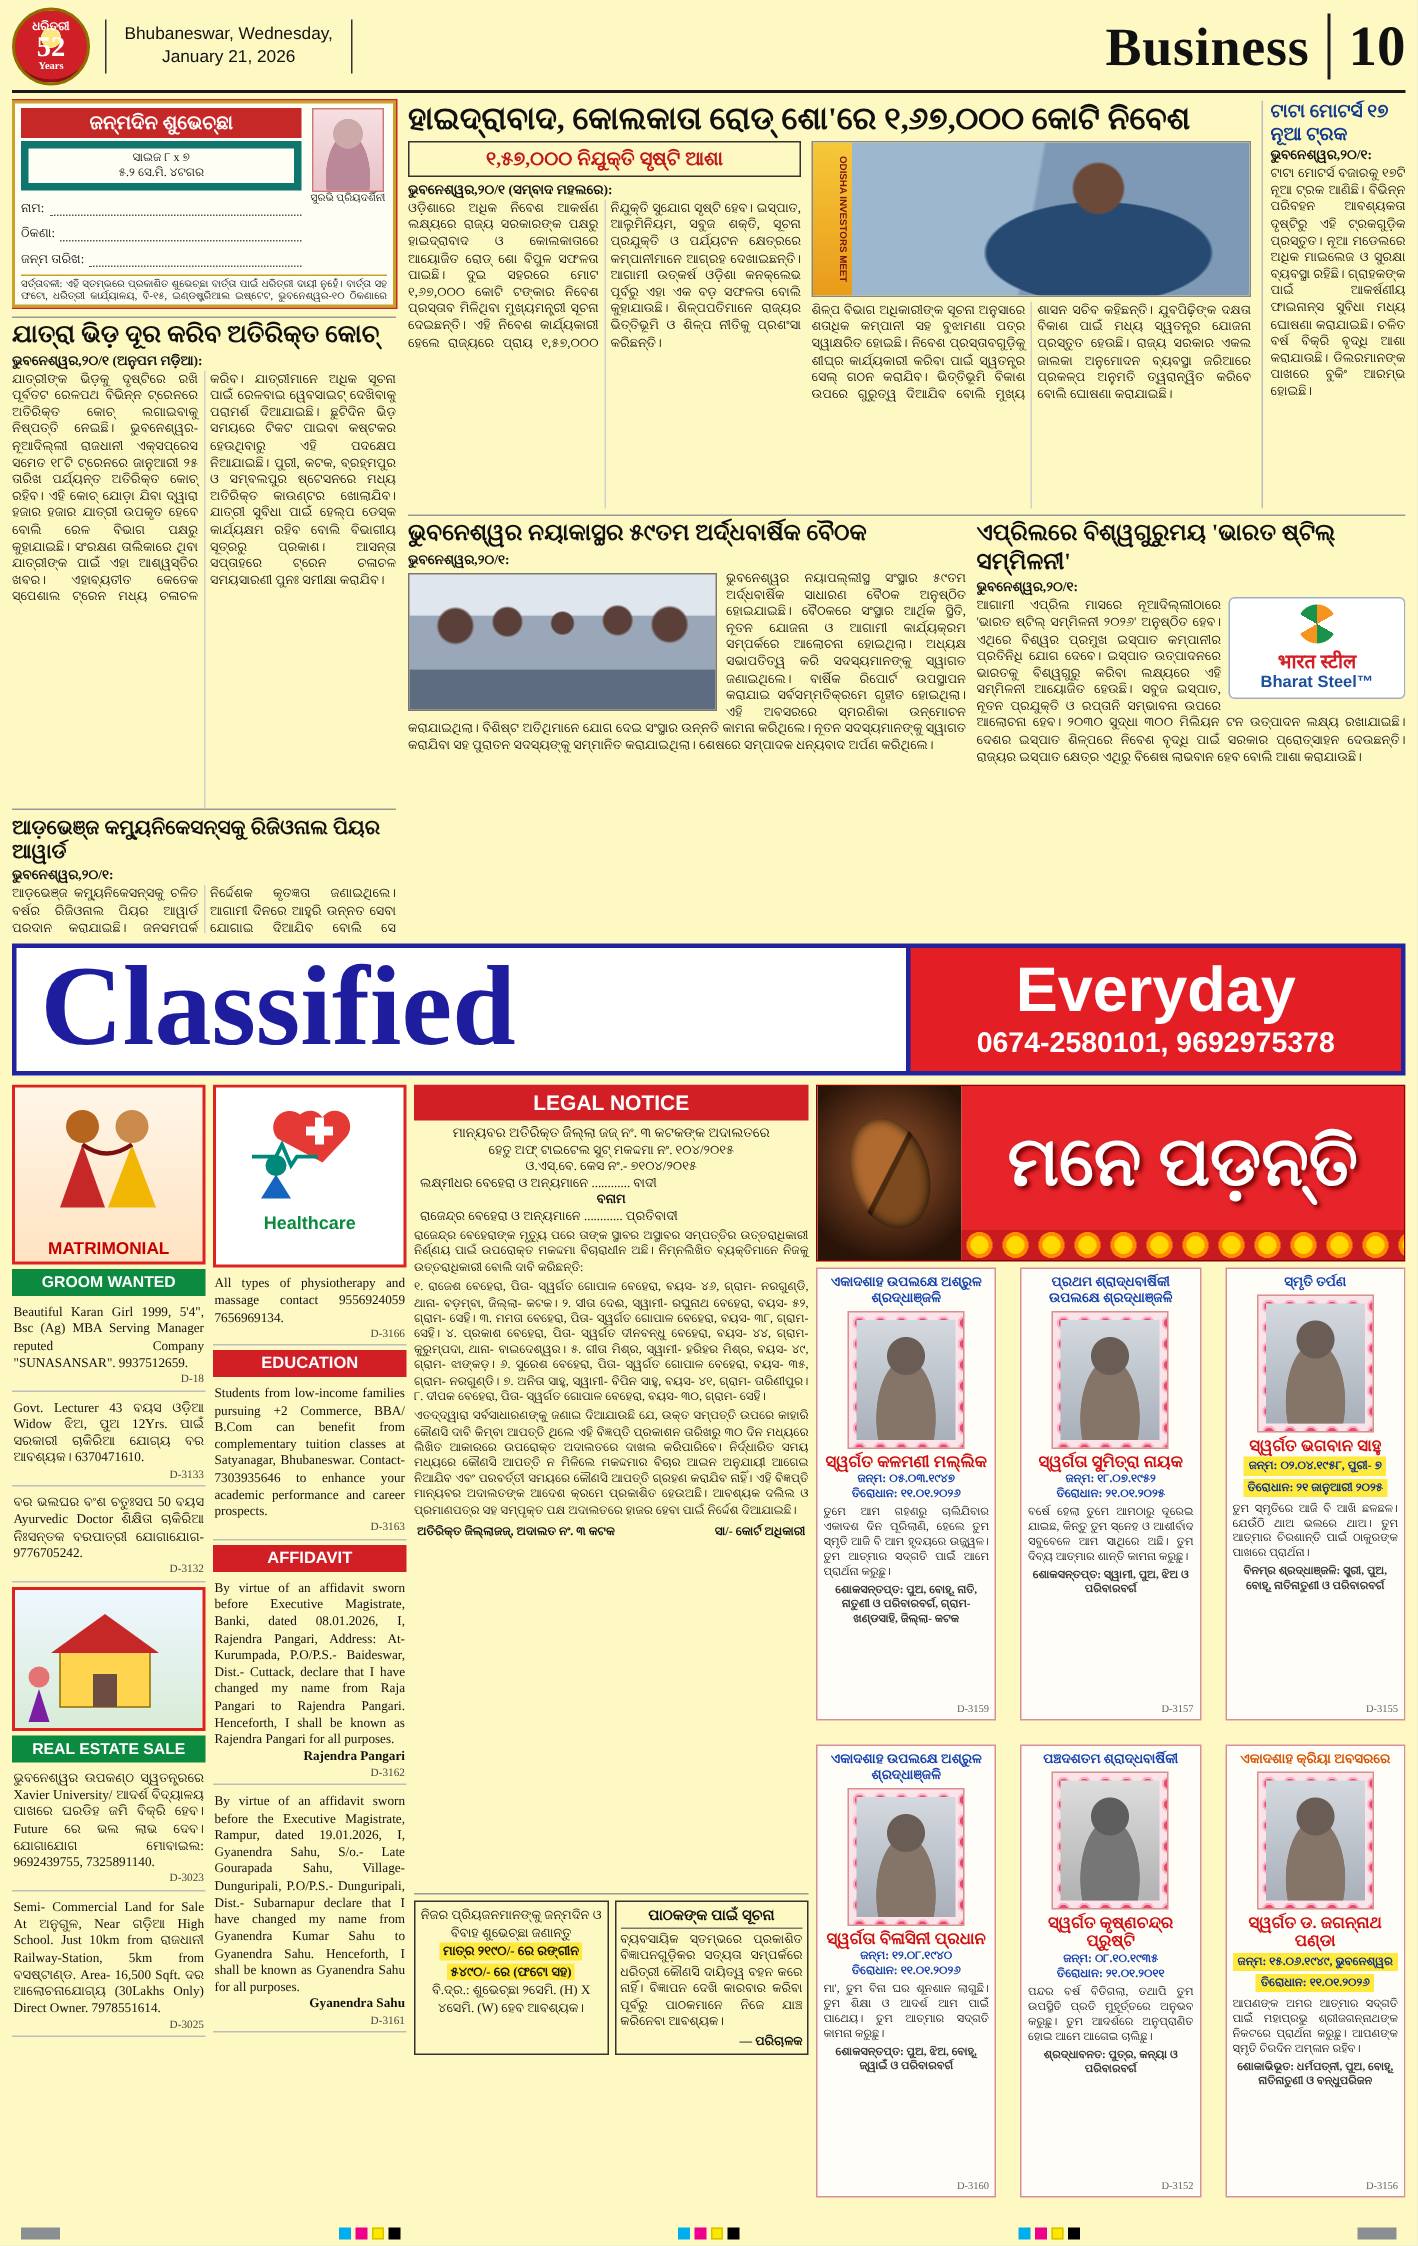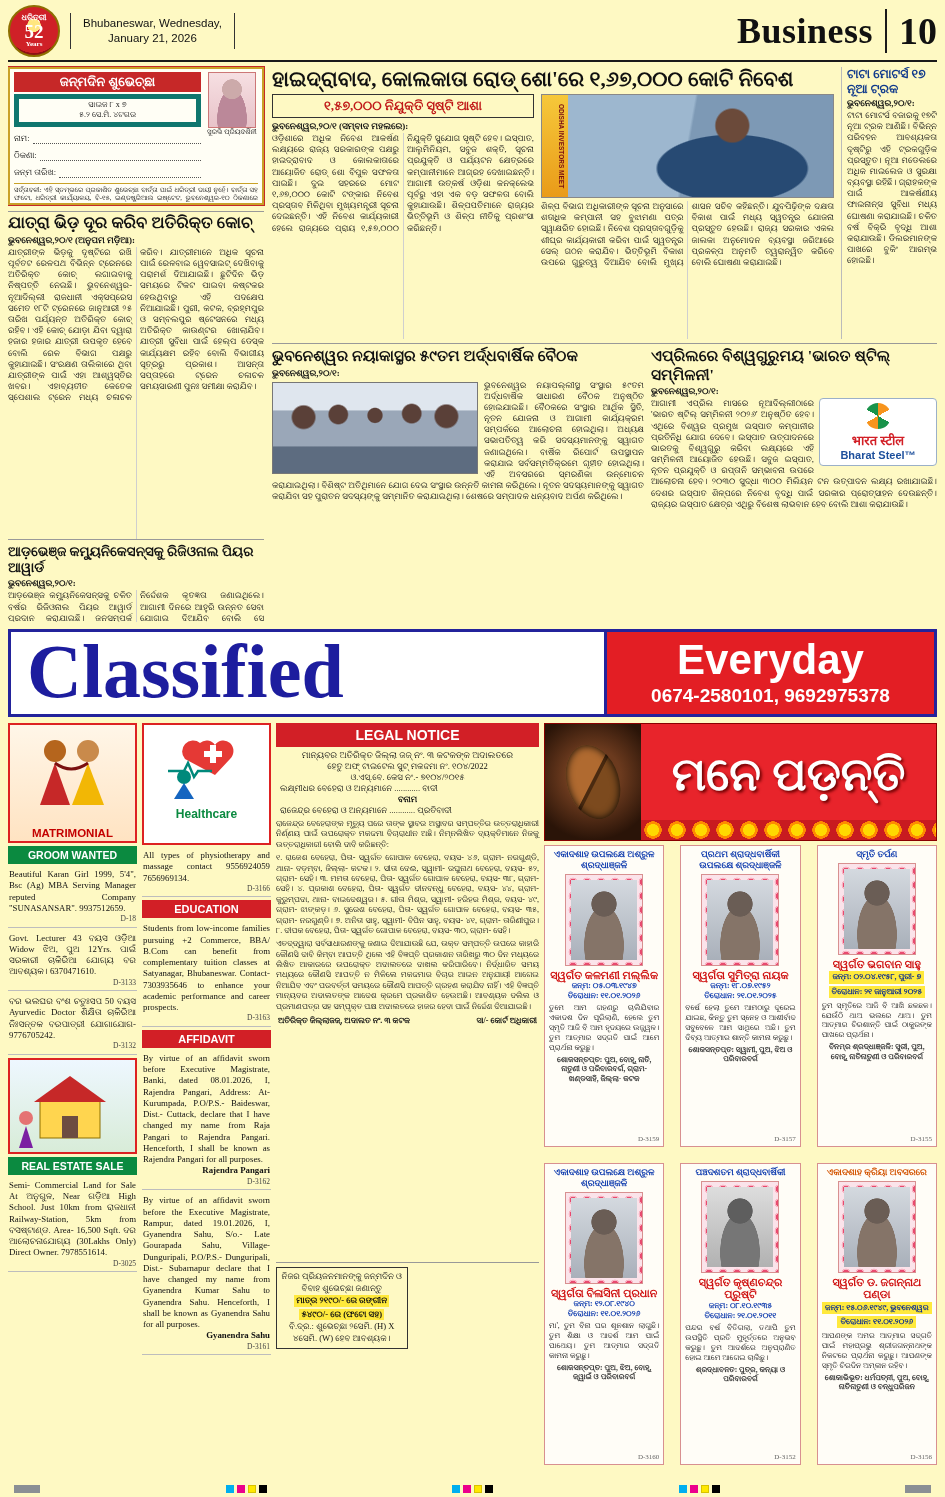--- a/index.html
+++ b/index.html
@@ -308,20 +308,24 @@
         <svg width="123" height="92" viewBox="0 0 123 92">
           <rect x="30" y="40" width="60" height="38" fill="#ffd54f" stroke="#8d6e00"></rect>
           <path d="M24 42 L60 16 L96 42 Z" fill="#c62828"></path>
           <rect x="52" y="56" width="16" height="22" fill="#6d4c41"></rect>
           <circle cx="16" cy="58" r="7" fill="#e57373"></circle>
           <path d="M9 88 L16 66 L23 88 Z" fill="#7b1fa2"></path>
         </svg>
       </div>
       <div class="hdr-green">REAL ESTATE SALE</div>
       <div class="ad">
+        <span>ଭୁବନେଶ୍ୱର ଉପକଣ୍ଠ ସ୍ୱତନ୍ତ୍ରରେ Xavier University/ ଆଦର୍ଶ ବିଦ୍ୟାଳୟ ପାଖରେ ଘରଡିହ ଜମି ବିକ୍ରି ହେବ। Future ରେ ଭଲ ଲାଭ ଦେବ। ଯୋଗାଯୋଗ ମୋବାଇଲ: 9692439755, 7325891140.</span>
+        <span class="ref">D-3023</span>
+      </div>
+      <div class="ad">
         <span>Semi- Commercial Land for Sale At ଅନୁଗୁଳ, Near ଗଡ଼ିଆ High School. Just 10km from ରାଜଧାନୀ Railway-Station, 5km from ବସଷ୍ଟାଣ୍ଡ. Area- 16,500 Sqft. ଦର ଆଲୋଚନାଯୋଗ୍ୟ (30Lakhs Only) Direct Owner. 7978551614.</span>
         <span class="ref">D-3025</span>
       </div>
     </div>
 
     <div class="bc2">
       <div class="hc-box">
         <svg width="90" height="70" viewBox="0 0 90 70">
           <path d="M30 12 a10 10 0 0 1 15 2 a10 10 0 0 1 15 -2 a11 11 0 0 1 0 16 L45 44 L15 28 a11 11 0 0 1 15 -16z" fill="#e53935" transform="translate(8,0)"></path>
           <rect x="48" y="14" width="6" height="18" fill="#fff"></rect>
@@ -351,40 +355,45 @@
         <span>By virtue of an affidavit sworn before the Executive Magistrate, Rampur, dated 19.01.2026, I, Gyanendra Sahu, S/o.- Late Gourapada Sahu, Village- Dunguripali, P.O/P.S.- Dunguripali, Dist.- Subarnapur declare that I have changed my name from Gyanendra Kumar Sahu to Gyanendra Sahu. Henceforth, I shall be known as Gyanendra Sahu for all purposes.</span>
         <span class="sig">Gyanendra Sahu</span>
         <span class="ref">D-3161</span>
       </div>
     </div>
 
     <div class="bc3">
       <div class="legal-wrap">
         <div class="hdr-red big">LEGAL NOTICE</div>
         <div class="legal-court">ମାନ୍ୟବର ଅତିରିକ୍ତ ଜିଲ୍ଲା ଜଜ୍ ନଂ. ୩ କଟକଙ୍କ ଅଦାଲତରେ</div>
-        <div class="legal-case">ହେତୁ ଅଫ୍ ଟାଇଟେଲ ସୁଟ୍ ମକଦ୍ଦମା ନଂ. ୧୦୪/2022</div>
+        <div class="legal-case">ହେତୁ ଅଫ୍ ଟାଇଟେଲ ସୁଟ୍ ମକଦ୍ଦମା ନଂ. ୧୦୪/୨୦୧୫</div>
         <div class="legal-case">ଓ.ଏସ୍.ବେ. କେସ ନଂ.- ୭୧୦୪/୨୦୧୫</div>
         <div class="legal-party">ଲକ୍ଷ୍ମୀଧର ବେହେରା ଓ ଅନ୍ୟମାନେ ............ ବାଦୀ</div>
         <div class="legal-vs">ବନାମ</div>
         <div class="legal-party">ରାଜେନ୍ଦ୍ର ବେହେରା ଓ ଅନ୍ୟମାନେ ............ ପ୍ରତିବାଦୀ</div>
         <div class="legal-text">ରାଜେନ୍ଦ୍ର ବେହେରାଙ୍କ ମୃତ୍ୟୁ ପରେ ତାଙ୍କ ସ୍ଥାବର ଅସ୍ଥାବର ସମ୍ପତ୍ତିର ଉତ୍ତରାଧିକାରୀ ନିର୍ଣ୍ଣୟ ପାଇଁ ଉପରୋକ୍ତ ମକଦ୍ଦମା ବିଚାରାଧୀନ ଅଛି। ନିମ୍ନଲିଖିତ ବ୍ୟକ୍ତିମାନେ ନିଜକୁ ଉତ୍ତରାଧିକାରୀ ବୋଲି ଦାବି କରିଛନ୍ତି:</div>
         <div class="legal-text">୧. ରାଜେଶ ବେହେରା, ପିତା- ସ୍ୱର୍ଗତ ଗୋପାଳ ବେହେରା, ବୟସ- ୪୬, ଗ୍ରାମ- ନରଗୁଣ୍ଡି, ଥାନା- ବଡ଼ମ୍ବା, ଜିଲ୍ଲା- କଟକ। ୨. ସୀତା ଦେଈ, ସ୍ୱାମୀ- ରଘୁନାଥ ବେହେରା, ବୟସ- ୫୨, ଗ୍ରାମ- ସେହି। ୩. ମମତା ବେହେରା, ପିତା- ସ୍ୱର୍ଗତ ଗୋପାଳ ବେହେରା, ବୟସ- ୩୮, ଗ୍ରାମ- ସେହି। ୪. ପ୍ରକାଶ ବେହେରା, ପିତା- ସ୍ୱର୍ଗତ ଦୀନବନ୍ଧୁ ବେହେରା, ବୟସ- ୪୪, ଗ୍ରାମ- କୁରୁମ୍ପଦା, ଥାନା- ବାଇଦେଶ୍ୱର। ୫. ଗୀତା ମିଶ୍ର, ସ୍ୱାମୀ- ହରିହର ମିଶ୍ର, ବୟସ- ୪୯, ଗ୍ରାମ- ଝାଙ୍କଡ଼। ୬. ସୁରେଶ ବେହେରା, ପିତା- ସ୍ୱର୍ଗତ ଗୋପାଳ ବେହେରା, ବୟସ- ୩୫, ଗ୍ରାମ- ନରଗୁଣ୍ଡି। ୭. ଅନିତା ସାହୁ, ସ୍ୱାମୀ- ବିପିନ ସାହୁ, ବୟସ- ୪୧, ଗ୍ରାମ- ତାରିଣୀପୁର। ୮. ଦୀପକ ବେହେରା, ପିତା- ସ୍ୱର୍ଗତ ଗୋପାଳ ବେହେରା, ବୟସ- ୩୦, ଗ୍ରାମ- ସେହି।</div>
         <div class="legal-text">ଏତଦ୍‌ଦ୍ୱାରା ସର୍ବସାଧାରଣଙ୍କୁ ଜଣାଇ ଦିଆଯାଉଛି ଯେ, ଉକ୍ତ ସମ୍ପତ୍ତି ଉପରେ କାହାରି କୌଣସି ଦାବି କିମ୍ବା ଆପତ୍ତି ଥିଲେ ଏହି ବିଜ୍ଞପ୍ତି ପ୍ରକାଶନ ତାରିଖରୁ ୩୦ ଦିନ ମଧ୍ୟରେ ଲିଖିତ ଆକାରରେ ଉପରୋକ୍ତ ଅଦାଲତରେ ଦାଖଲ କରିପାରିବେ। ନିର୍ଦ୍ଧାରିତ ସମୟ ମଧ୍ୟରେ କୌଣସି ଆପତ୍ତି ନ ମିଳିଲେ ମକଦ୍ଦମାର ବିଚାର ଆଇନ ଅନୁଯାୟୀ ଆଗେଇ ନିଆଯିବ ଏବଂ ପରବର୍ତ୍ତୀ ସମୟରେ କୌଣସି ଆପତ୍ତି ଗ୍ରହଣ କରାଯିବ ନାହିଁ। ଏହି ବିଜ୍ଞପ୍ତି ମାନ୍ୟବର ଅଦାଲତଙ୍କ ଆଦେଶ କ୍ରମେ ପ୍ରକାଶିତ ହେଉଅଛି। ଆବଶ୍ୟକ ଦଲିଲ ଓ ପ୍ରମାଣପତ୍ର ସହ ସମ୍ପୃକ୍ତ ପକ୍ଷ ଅଦାଲତରେ ହାଜର ହେବା ପାଇଁ ନିର୍ଦ୍ଦେଶ ଦିଆଯାଇଛି।</div>
         <div class="legal-sign">
           <span>ଅତିରିକ୍ତ ଜିଲ୍ଲାଜଜ୍, ଅଦାଲତ ନଂ. ୩ କଟକ</span>
           <span>ସା/- କୋର୍ଟ ଅଧିକାରୀ</span>
         </div>
       </div>
       <div class="c3-boxes">
         <div class="greet-box">
           <div>ନିଜର ପ୍ରିୟଜନମାନଙ୍କୁ ଜନ୍ମଦିନ ଓ ବିବାହ ଶୁଭେଚ୍ଛା ଜଣାନ୍ତୁ</div>
           <div><span class="hl">ମାତ୍ର ୨୧୯୦/- ରେ ରଙ୍ଗୀନ</span></div>
           <div><span class="hl">୫୪୯୦/- ରେ (ଫଟୋ ସହ)</span></div>
           <div>ବି.ଦ୍ର.: ଶୁଭେଚ୍ଛା ୨ସେମି. (H) X ୪ସେମି. (W) ହେବ ଆବଶ୍ୟକ।</div>
         </div>
+        <div class="readers-box">
+          <div class="readers-title">ପାଠକଙ୍କ ପାଇଁ ସୂଚନା</div>
+          <div>ବ୍ୟବସାୟିକ ସ୍ତମ୍ଭରେ ପ୍ରକାଶିତ ବିଜ୍ଞାପନଗୁଡ଼ିକର ସତ୍ୟତା ସମ୍ପର୍କରେ ଧରିତ୍ରୀ କୌଣସି ଦାୟିତ୍ୱ ବହନ କରେ ନାହିଁ। ବିଜ୍ଞାପନ ଦେଖି କାରବାର କରିବା ପୂର୍ବରୁ ପାଠକମାନେ ନିଜେ ଯାଞ୍ଚ କରିନେବା ଆବଶ୍ୟକ।</div>
+          <div class="readers-sign">— ପରିଚାଳକ</div>
+        </div>
       </div>
     </div>
 
     <div class="bc4">
       <div class="mp-banner">
         <div class="mp-img">
             <div class="bean"></div>
           </div>
         <div class="mp-red">
           <div class="mp-title">ମନେ ପଡ଼ନ୍ତି</div>

